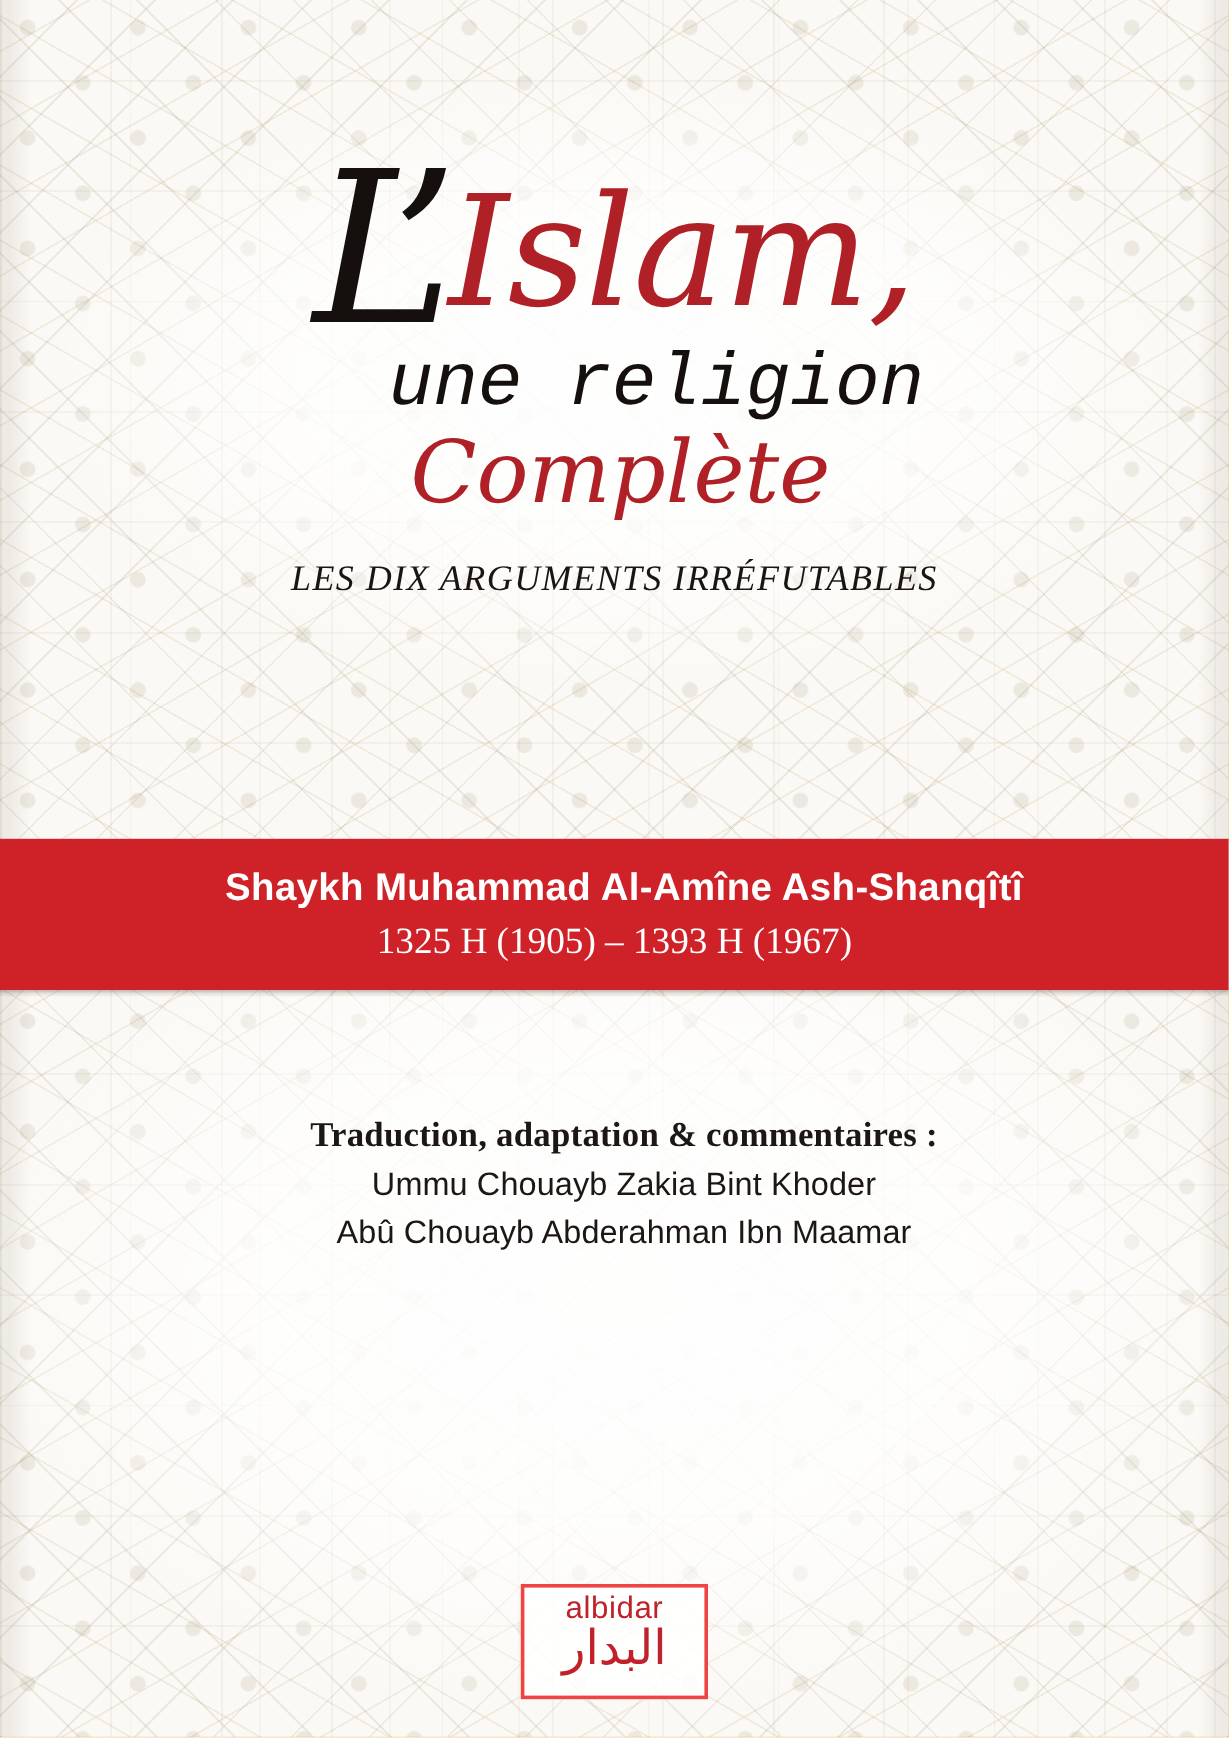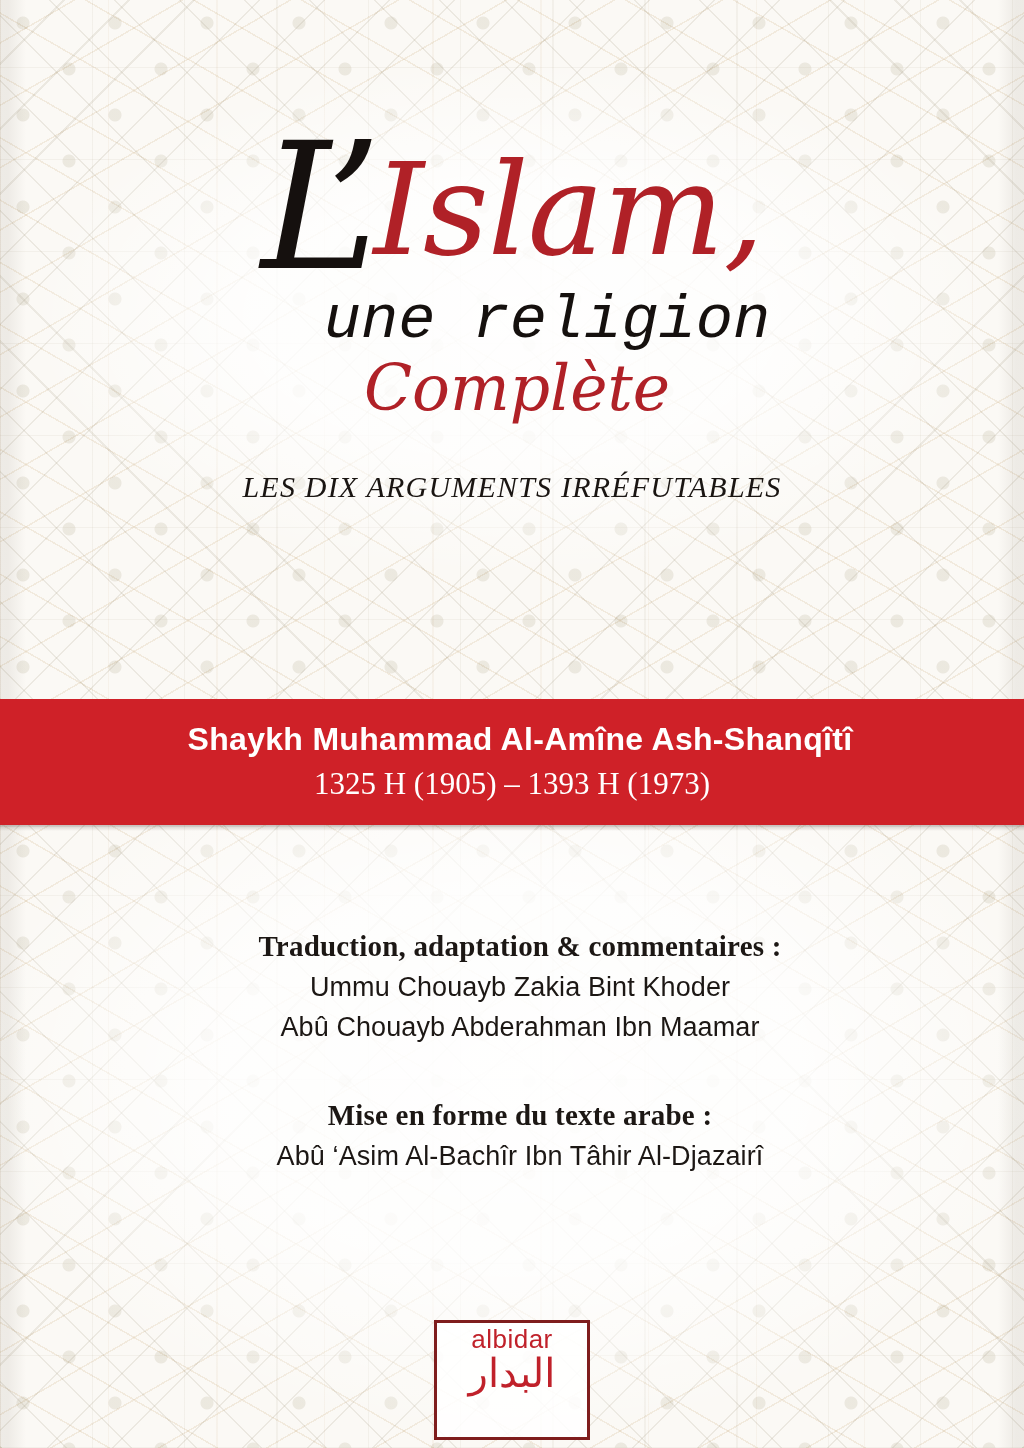--- a/index.html
+++ b/index.html
@@ -88,33 +88,33 @@
     font-style: italic;
     font-size: 62px;
     line-height: 1.0;
     color: #15100e;
     margin-top: -6px;
     margin-left: 70px;
   }
   .title-line3 {
     font-family: "DejaVu Serif", "Liberation Serif", serif;
     font-style: italic;
-    font-size: 63px;
+    font-size: 72px;
     line-height: 1.05;
     color: #b02127;
     margin-top: 4px;
     margin-left: 10px;
   }
   .subtitle {
     font-family: "Liberation Serif", serif;
     font-style: italic;
     font-size: 30px;
     letter-spacing: 1.2px;
     color: #1a1512;
-    margin-top: 48px;
+    margin-top: 34px;
   }
 
   
   .author-band {
     position: absolute;
     left: 0; right: 0;
     top: 699px;
     height: 126px;
     background: #cf2128;
     color: #ffffff;
@@ -161,22 +161,22 @@
   }
   .credit-group-2 { margin-top: 56px; }
 
   
   .logo {
     position: absolute;
     left: 50%;
     transform: translateX(-50%);
     top: 1320px;
     width: 156px;
-    height: 120px;
-    border: 3px solid #7f1d1d;
+    height: 96px;
+    border: 3px solid #ef4444;
     box-sizing: border-box;
     display: flex;
     flex-direction: column;
     align-items: center;
     justify-content: flex-start;
     background: rgba(255,255,255,0.85);
   }
   .logo-word {
     font-family: "Liberation Sans", sans-serif;
     font-size: 26px;
@@ -207,34 +207,30 @@
 
   <div class="title-block">
     <div class="title-line1"><span class="lapos">L’</span><span>Islam,</span></div>
     <div class="title-line2">une religion</div>
     <div class="title-line3">Complète</div>
     <div class="subtitle">LES DIX ARGUMENTS IRRÉFUTABLES</div>
   </div>
 
   <div class="author-band">
     <div class="author-name">Shaykh Muhammad Al-Amîne Ash-Shanqîtî</div>
-    <div class="author-dates">1325 H (1905) – 1393 H (1973)</div>
+    <div class="author-dates">1325 H (1905) – 1393 H (1967)</div>
     <div class="shadow-strip"></div>
   </div>
 
   <div class="credits">
     <div class="credit-group">
       <div class="credit-heading">Traduction, adaptation &amp; commentaires :</div>
       <div class="credit-line">Ummu Chouayb Zakia Bint Khoder</div>
       <div class="credit-line">Abû Chouayb Abderahman Ibn Maamar</div>
     </div>
-    <div class="credit-group credit-group-2">
-      <div class="credit-heading">Mise en forme du texte arabe :</div>
-      <div class="credit-line">Abû ‘Asim Al-Bachîr Ibn Tâhir Al-Djazairî</div>
-    </div>
   </div>
 
   <div class="logo">
     <div class="logo-word">albidar</div>
     <div class="logo-arabic">البدار</div>
   </div>
 
 </div>
 
 </body></html>

